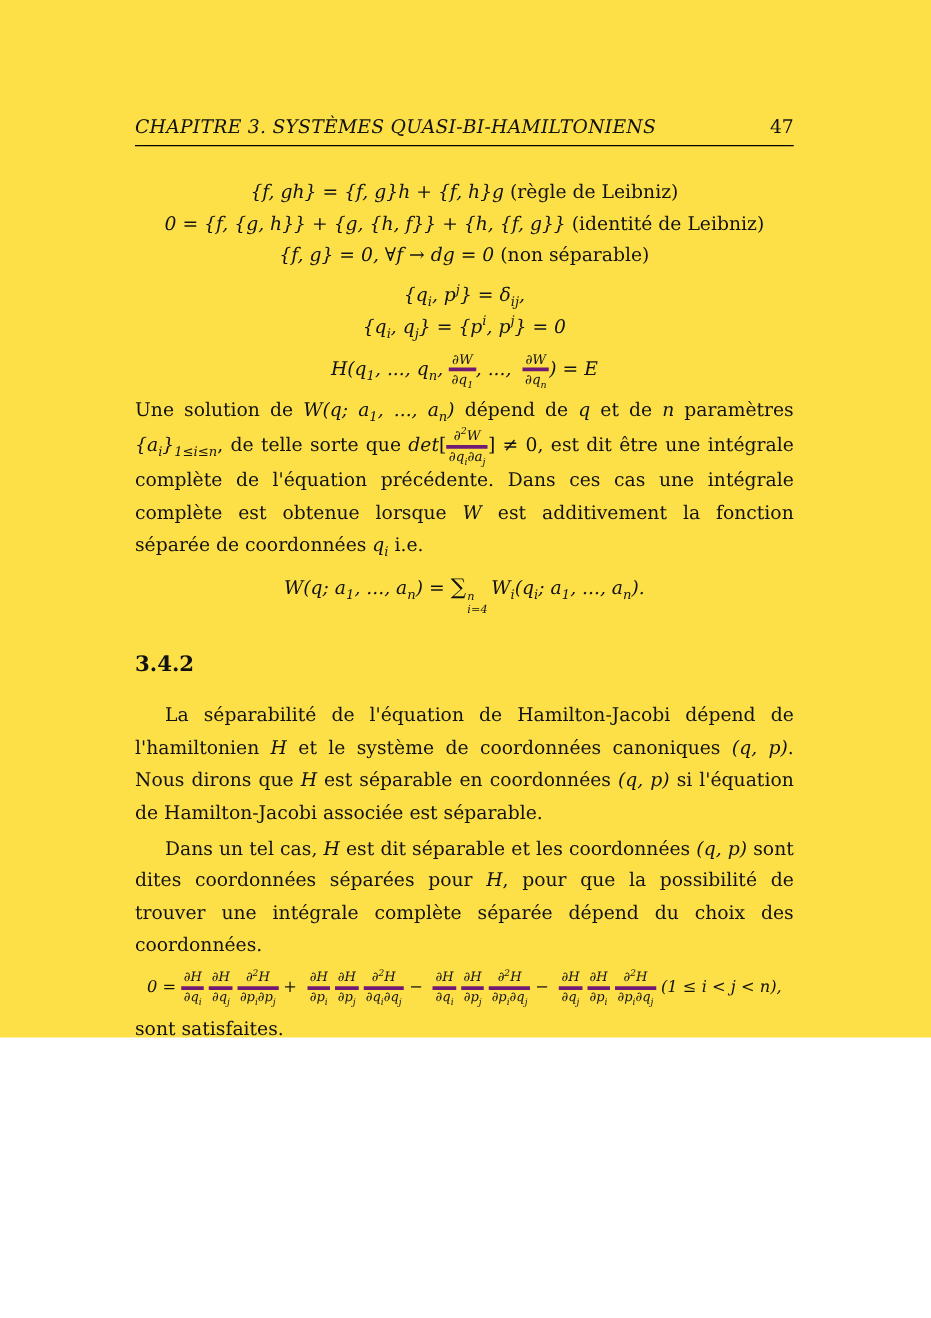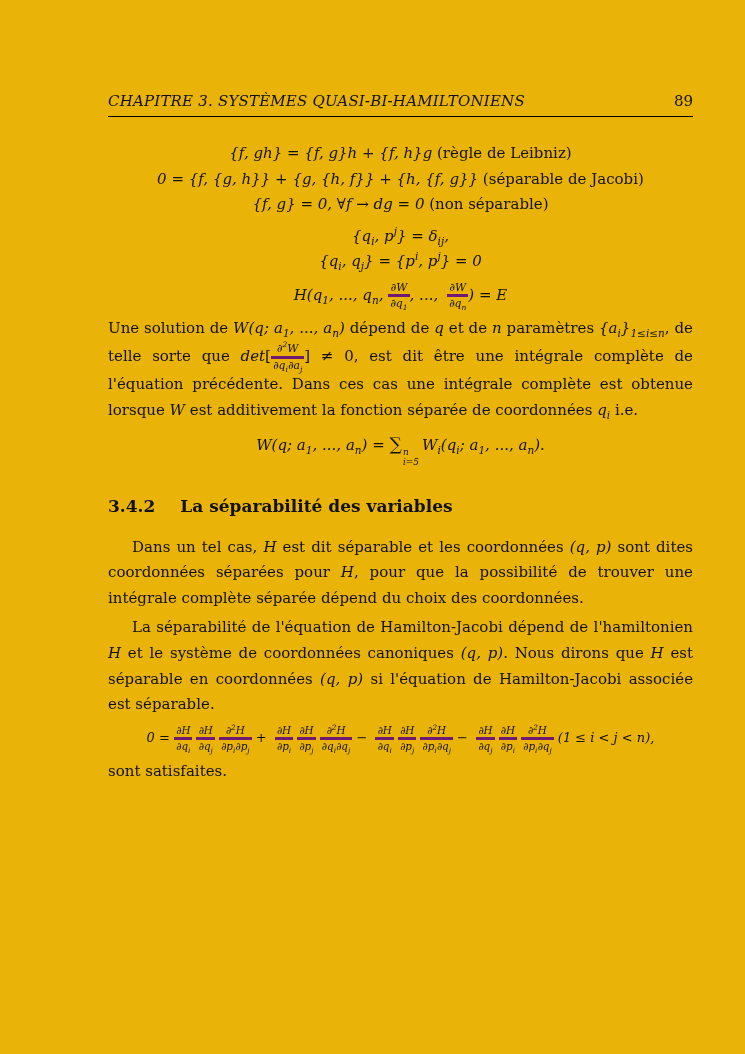--- a/index.html
+++ b/index.html
@@ -3,23 +3,23 @@
 <meta charset="utf-8">
 <style>
   * { margin: 0; padding: 0; box-sizing: border-box; }
   html, body { background: #ffffff; }
   body {
     width: 745px; height: 1054px;
     font-family: "DejaVu Serif", "Liberation Serif", serif;
     color: #111111;
   }
   .page {
-    width: 745px; height: 1054px;
-    padding: 92px 52px 0 108px;
-    background: #eab308;
+    width: 745px; height: 830px;
+    padding: 92px 110px 0 108px;
+    background: #fde047;
     overflow: hidden;
   }
   .running-header {
     display: flex; justify-content: space-between; align-items: baseline;
     font-size: 15px;
     border-bottom: 1px solid #000;
     padding-bottom: 6px;
   }
   .chap { font-style: italic; letter-spacing: 0.2px; }
   .pnum { font-style: normal; }
@@ -80,59 +80,58 @@
   .eq-small { font-size: 13px; }
   .eq-small .fr .n, .eq-small .fr .d { font-size: 0.8em; }
 </style>
 </head>
 <body>
 
 <div class="page">
 
   <div class="running-header">
     <span class="chap">CHAPITRE 3. SYSTÈMES QUASI-BI-HAMILTONIENS</span>
-    <span class="pnum">89</span>
+    <span class="pnum">47</span>
   </div>
 
   <div class="content">
 
     <div class="eqblock">
       <div class="eq">{f, gh} = {f, g}h + {f, h}g <t>(règle de Leibniz)</t></div>
-      <div class="eq">0 = {f, {g, h}} + {g, {h, f}} + {h, {f, g}} <t>(séparable de Jacobi)</t></div>
+      <div class="eq">0 = {f, {g, h}} + {g, {h, f}} + {h, {f, g}} <t>(identité de Leibniz)</t></div>
       <div class="eq">{f, g} = 0, ∀f → dg = 0 <t>(non séparable)</t></div>
     </div>
 
 
     <div class="eqblock">
       <div class="eq">{q<sub>i</sub>, p<sup>j</sup>} = δ<sub>ij</sub>,</div>
       <div class="eq">{q<sub>i</sub>, q<sub>j</sub>} = {p<sup>i</sup>, p<sup>j</sup>} = 0</div>
     </div>
 
 
     <div class="eqblock">
       <div class="eq">H(q<sub>1</sub>, ..., q<sub>n</sub>, <span class="fr"><span class="n">∂W</span><span class="d">∂q<sub>1</sub></span></span>, ..., <span class="fr"><span class="n">∂W</span><span class="d">∂q<sub>n</sub></span></span>) = E</div>
     </div>
 
     <p class="para">Une solution de <i>W(q; a<sub>1</sub>, ..., a<sub>n</sub>)</i> dépend de <i>q</i> et de <i>n</i> paramètres <i>{a<sub>i</sub>}<sub>1≤i≤n</sub></i>, de telle sorte que <i>det</i>[<span class="fr"><span class="n">∂<sup>2</sup>W</span><span class="d">∂q<sub>i</sub>∂a<sub>j</sub></span></span>] ≠ 0, est dit être une intégrale complète de l'équation précédente. Dans ces cas une intégrale complète est obtenue lorsque <i>W</i> est additivement la fonction séparée de coordonnées <i>q<sub>i</sub></i> i.e.</p>
 
     <div class="eqblock">
       <div class="eq">W(q; a<sub>1</sub>, ..., a<sub>n</sub>) = <span class="sum">∑</span><span class="lim">
             <span>n</span>
-            <span>i=5</span>
+            <span>i=4</span>
           </span>W<sub>i</sub>(q<sub>i</sub>; a<sub>1</sub>, ..., a<sub>n</sub>).</div>
     </div>
 
     <h2 class="section-head">
       <span>3.4.2</span>
-      <span>La séparabilité des variables</span>
     </h2>
 
+    <p class="para ind">La séparabilité de l'équation de Hamilton-Jacobi dépend de l'hamiltonien <i>H</i> et le système de coordonnées canoniques <i>(q, p)</i>. Nous dirons que <i>H</i> est séparable en coordonnées <i>(q, p)</i> si l'équation de Hamilton-Jacobi associée est séparable.</p>
+
     <p class="para ind">Dans un tel cas, <i>H</i> est dit séparable et les coordonnées <i>(q, p)</i> sont dites coordonnées séparées pour <i>H</i>, pour que la possibilité de trouver une intégrale complète séparée dépend du choix des coordonnées.</p>
-
-    <p class="para ind">La séparabilité de l'équation de Hamilton-Jacobi dépend de l'hamiltonien <i>H</i> et le système de coordonnées canoniques <i>(q, p)</i>. Nous dirons que <i>H</i> est séparable en coordonnées <i>(q, p)</i> si l'équation de Hamilton-Jacobi associée est séparable.</p>
 
 
     <div class="eqblock">
       <div class="eq eq-small">0 = <span class="fr"><span class="n">∂H</span><span class="d">∂q<sub>i</sub></span></span><span class="fr"><span class="n">∂H</span><span class="d">∂q<sub>j</sub></span></span><span class="fr"><span class="n">∂<sup>2</sup>H</span><span class="d">∂p<sub>i</sub>∂p<sub>j</sub></span></span> + <span class="fr"><span class="n">∂H</span><span class="d">∂p<sub>i</sub></span></span><span class="fr"><span class="n">∂H</span><span class="d">∂p<sub>j</sub></span></span><span class="fr"><span class="n">∂<sup>2</sup>H</span><span class="d">∂q<sub>i</sub>∂q<sub>j</sub></span></span> − <span class="fr"><span class="n">∂H</span><span class="d">∂q<sub>i</sub></span></span><span class="fr"><span class="n">∂H</span><span class="d">∂p<sub>j</sub></span></span><span class="fr"><span class="n">∂<sup>2</sup>H</span><span class="d">∂p<sub>i</sub>∂q<sub>j</sub></span></span> − <span class="fr"><span class="n">∂H</span><span class="d">∂q<sub>j</sub></span></span><span class="fr"><span class="n">∂H</span><span class="d">∂p<sub>i</sub></span></span><span class="fr"><span class="n">∂<sup>2</sup>H</span><span class="d">∂p<sub>i</sub>∂q<sub>j</sub></span></span> (1 ≤ i &lt; j &lt; n),</div>
     </div>
 
     <p class="para">sont satisfaites.</p>
 
   </div>
 </div>

